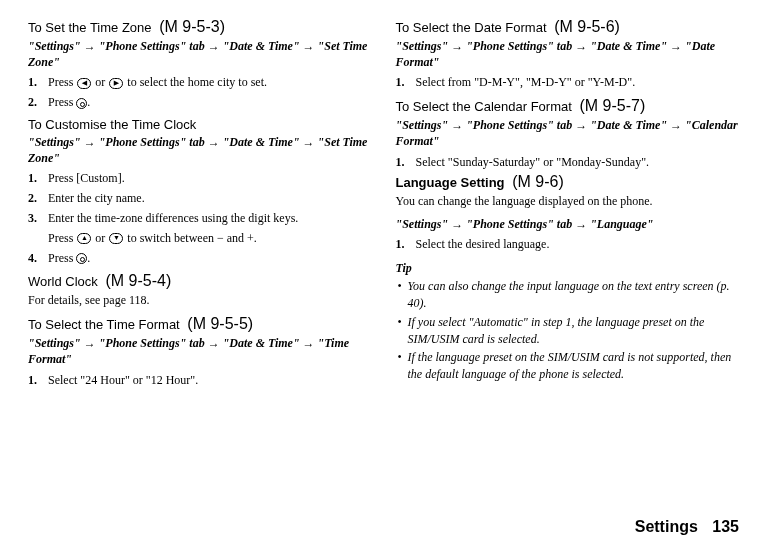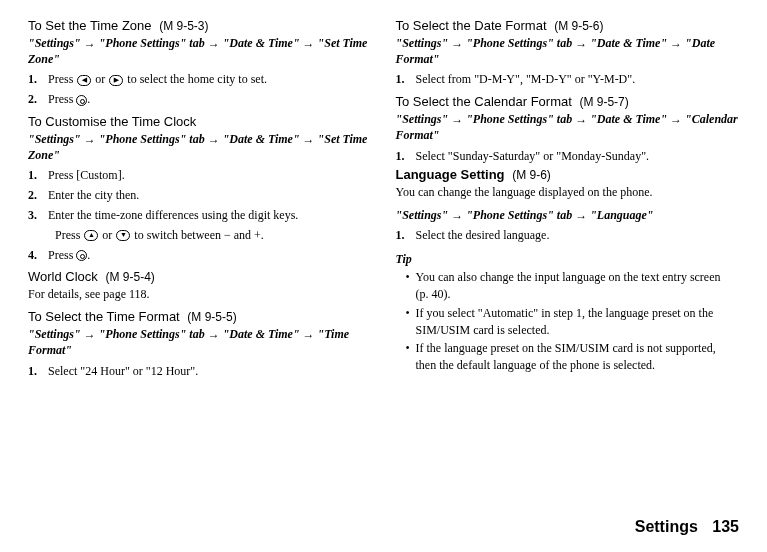--- a/index.html
+++ b/index.html
@@ -33,21 +33,21 @@
     }
     .section-title-bold {
       font-family: Arial, Helvetica, sans-serif;
       font-size: 13px;
       font-weight: bold;
       margin-top: 0;
       margin-bottom: 2px;
     }
     .menu-code {
       font-family: Arial, Helvetica, sans-serif;
-      font-size: 12px;
+      font-size: 16px;
       margin-left: 4px;
     }
     .nav-path {
       font-style: italic;
       font-weight: bold;
       margin: 2px 0 4px 0;
       line-height: 1.35;
     }
     .arrow {
       font-style: normal;
@@ -66,21 +66,21 @@
       line-height: 1.4;
     }
     ol > li::before {
       content: counter(step) ".";
       position: absolute;
       left: 0;
       font-weight: bold;
     }
     .sub-instruction {
       padding-left: 20px;
-      margin: 2px 7px;
+      margin: 2px 0;
     }
     .plain-text {
       margin: 2px 0 6px 0;
       line-height: 1.4;
     }
     .key-icon {
       display: inline-block;
       border: 1px solid #000;
       border-radius: 7px;
       height: 11px;
@@ -116,22 +116,23 @@
       font-style: italic;
       margin-top: 8px;
     }
     .bullet-list {
       list-style: none;
       margin: 2px 0;
     }
     .bullet-list li {
       position: relative;
       padding-left: 12px;
+      font-style: italic;
       line-height: 1.4;
-      margin: 2px 8px;
+      margin: 2px 0;
     }
     .bullet-list li::before {
       content: "•";
       position: absolute;
       left: 2px;
       font-style: normal;
     }
     .page-footer {
       position: absolute;
       bottom: 16px;
@@ -169,21 +170,21 @@
     <div class="section-title">To Customise the Time Clock</div>
     <div class="nav-path">
       <span>"Settings"</span> <span class="arrow">→</span>
       <span>"Phone Settings" tab</span> <span class="arrow">→</span>
       <span>"Date &amp; Time"</span>
       <span class="arrow">→</span>
       <span>"Set Time Zone"</span>
     </div>
     <ol>
       <li>Press [Custom].</li>
-      <li>Enter the city then.</li>
+      <li>Enter the city name.</li>
       <li>
         <span>Enter the time-zone differences using the digit keys.</span>
         <div class="sub-instruction" style="padding-left:0;margin-top:3px;">Press <span class="key-icon">▲</span> or <span class="key-icon">▼</span> to switch between − and +.</div>
       </li>
       <li>Press <span class="circle-key"></span>.</li>
     </ol>
 
     <div class="section-title">
       <span>World Clock</span>
       <span class="menu-code">(M 9-5-4)</span>

